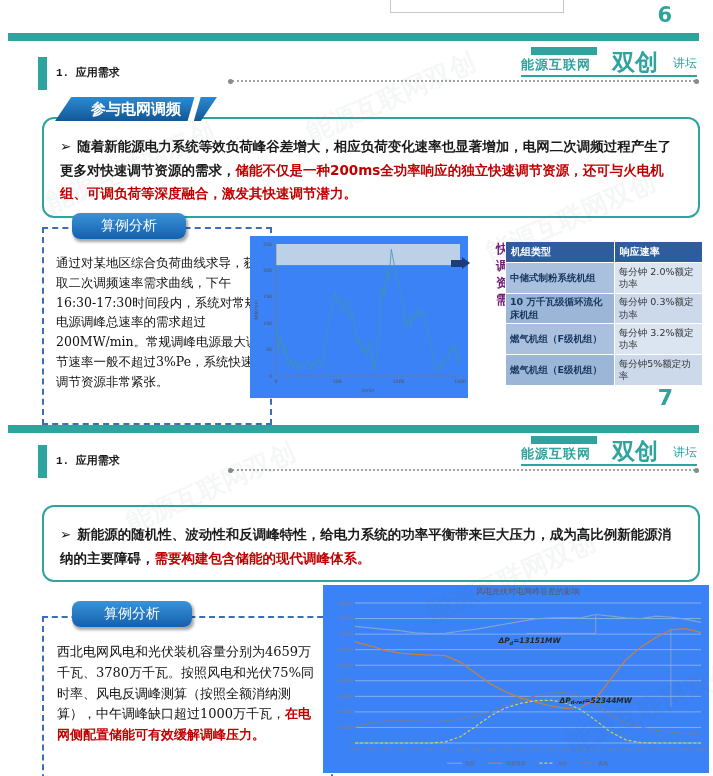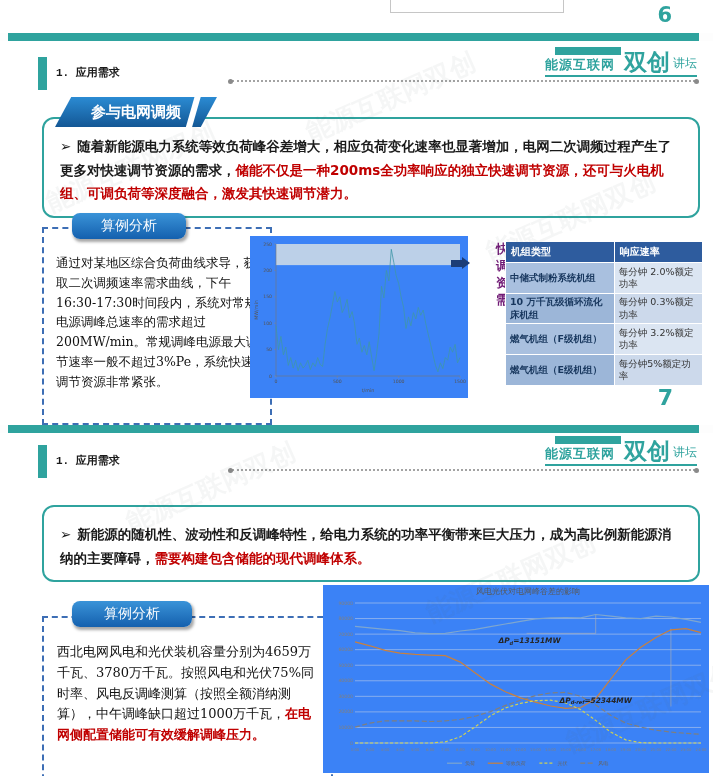--- a/index.html
+++ b/index.html
@@ -21,28 +21,28 @@
   .slide{position:absolute;left:0;width:713px;background:#ffffff;}
   .slide1{top:41px;height:384px;}
   .slide2{top:433px;height:343px;}
   
   .accent-bar{position:absolute;left:38px;width:9px;height:33px;background:#2FA39E;}
   .sec-title{position:absolute;left:56px;font-size:11px;font-weight:bold;color:#1a1a1a;font-family:Liberation Mono, monospace;}
   .leader{position:absolute;left:232px;width:463px;border-top:2px dotted #a3a3a3;}
   .leader::before,.leader::after{content:"";position:absolute;top:-3px;width:5px;height:5px;border-radius:50%;background:#8a8a8a;}
   .leader::before{left:-4px;} .leader::after{right:-4px;}
   
-  .logo{position:absolute;right:16px;display:flex;align-items:flex-end;gap:3px;border-bottom:2px solid #2FA39E;padding-bottom:1px;color:#2FA39E;}
+  .logo{position:absolute;right:16px;display:flex;align-items:flex-end;gap:15px;border-bottom:2px solid #2FA39E;padding-bottom:1px;color:#2FA39E;}
   .logo .col{display:flex;flex-direction:column;align-items:flex-start;}
   .logo .strip{width:66px;height:8px;background:#2FA39E;margin-left:10px;margin-bottom:1px;}
   .logo .l1{font-size:13px;font-weight:bold;letter-spacing:1px;}
   .logo .l2{font-size:23px;font-weight:bold;line-height:0.95;}
   .logo .l3{font-size:12px;margin-bottom:2px;}
   
-  .banner{position:absolute;height:30px;color:#fff;font-size:15px;font-weight:bold;
+  .banner{position:absolute;height:24px;color:#fff;font-size:15px;font-weight:bold;
     display:flex;align-items:center;justify-content:center;
     background:linear-gradient(180deg,#2b8bd3 0%,#135795 100%);
     clip-path:polygon(10% 0,100% 0,90% 100%,0 100%);z-index:5;}
   .banner::after{content:"";position:absolute;right:13%;top:-6px;width:6px;height:44px;background:#fff;transform:rotate(16deg);}
   
   .txtbox{position:absolute;left:42px;right:13px;border:2px solid #2FA39E;border-radius:12px;background:#fff;
     padding:16px 18px 10px 16px;font-size:13.5px;font-weight:bold;line-height:1.75;color:#1a1a1a;}
   .txtbox .red{color:#C00000;}
   .txtbox .blt{margin-right:6px;}
   

